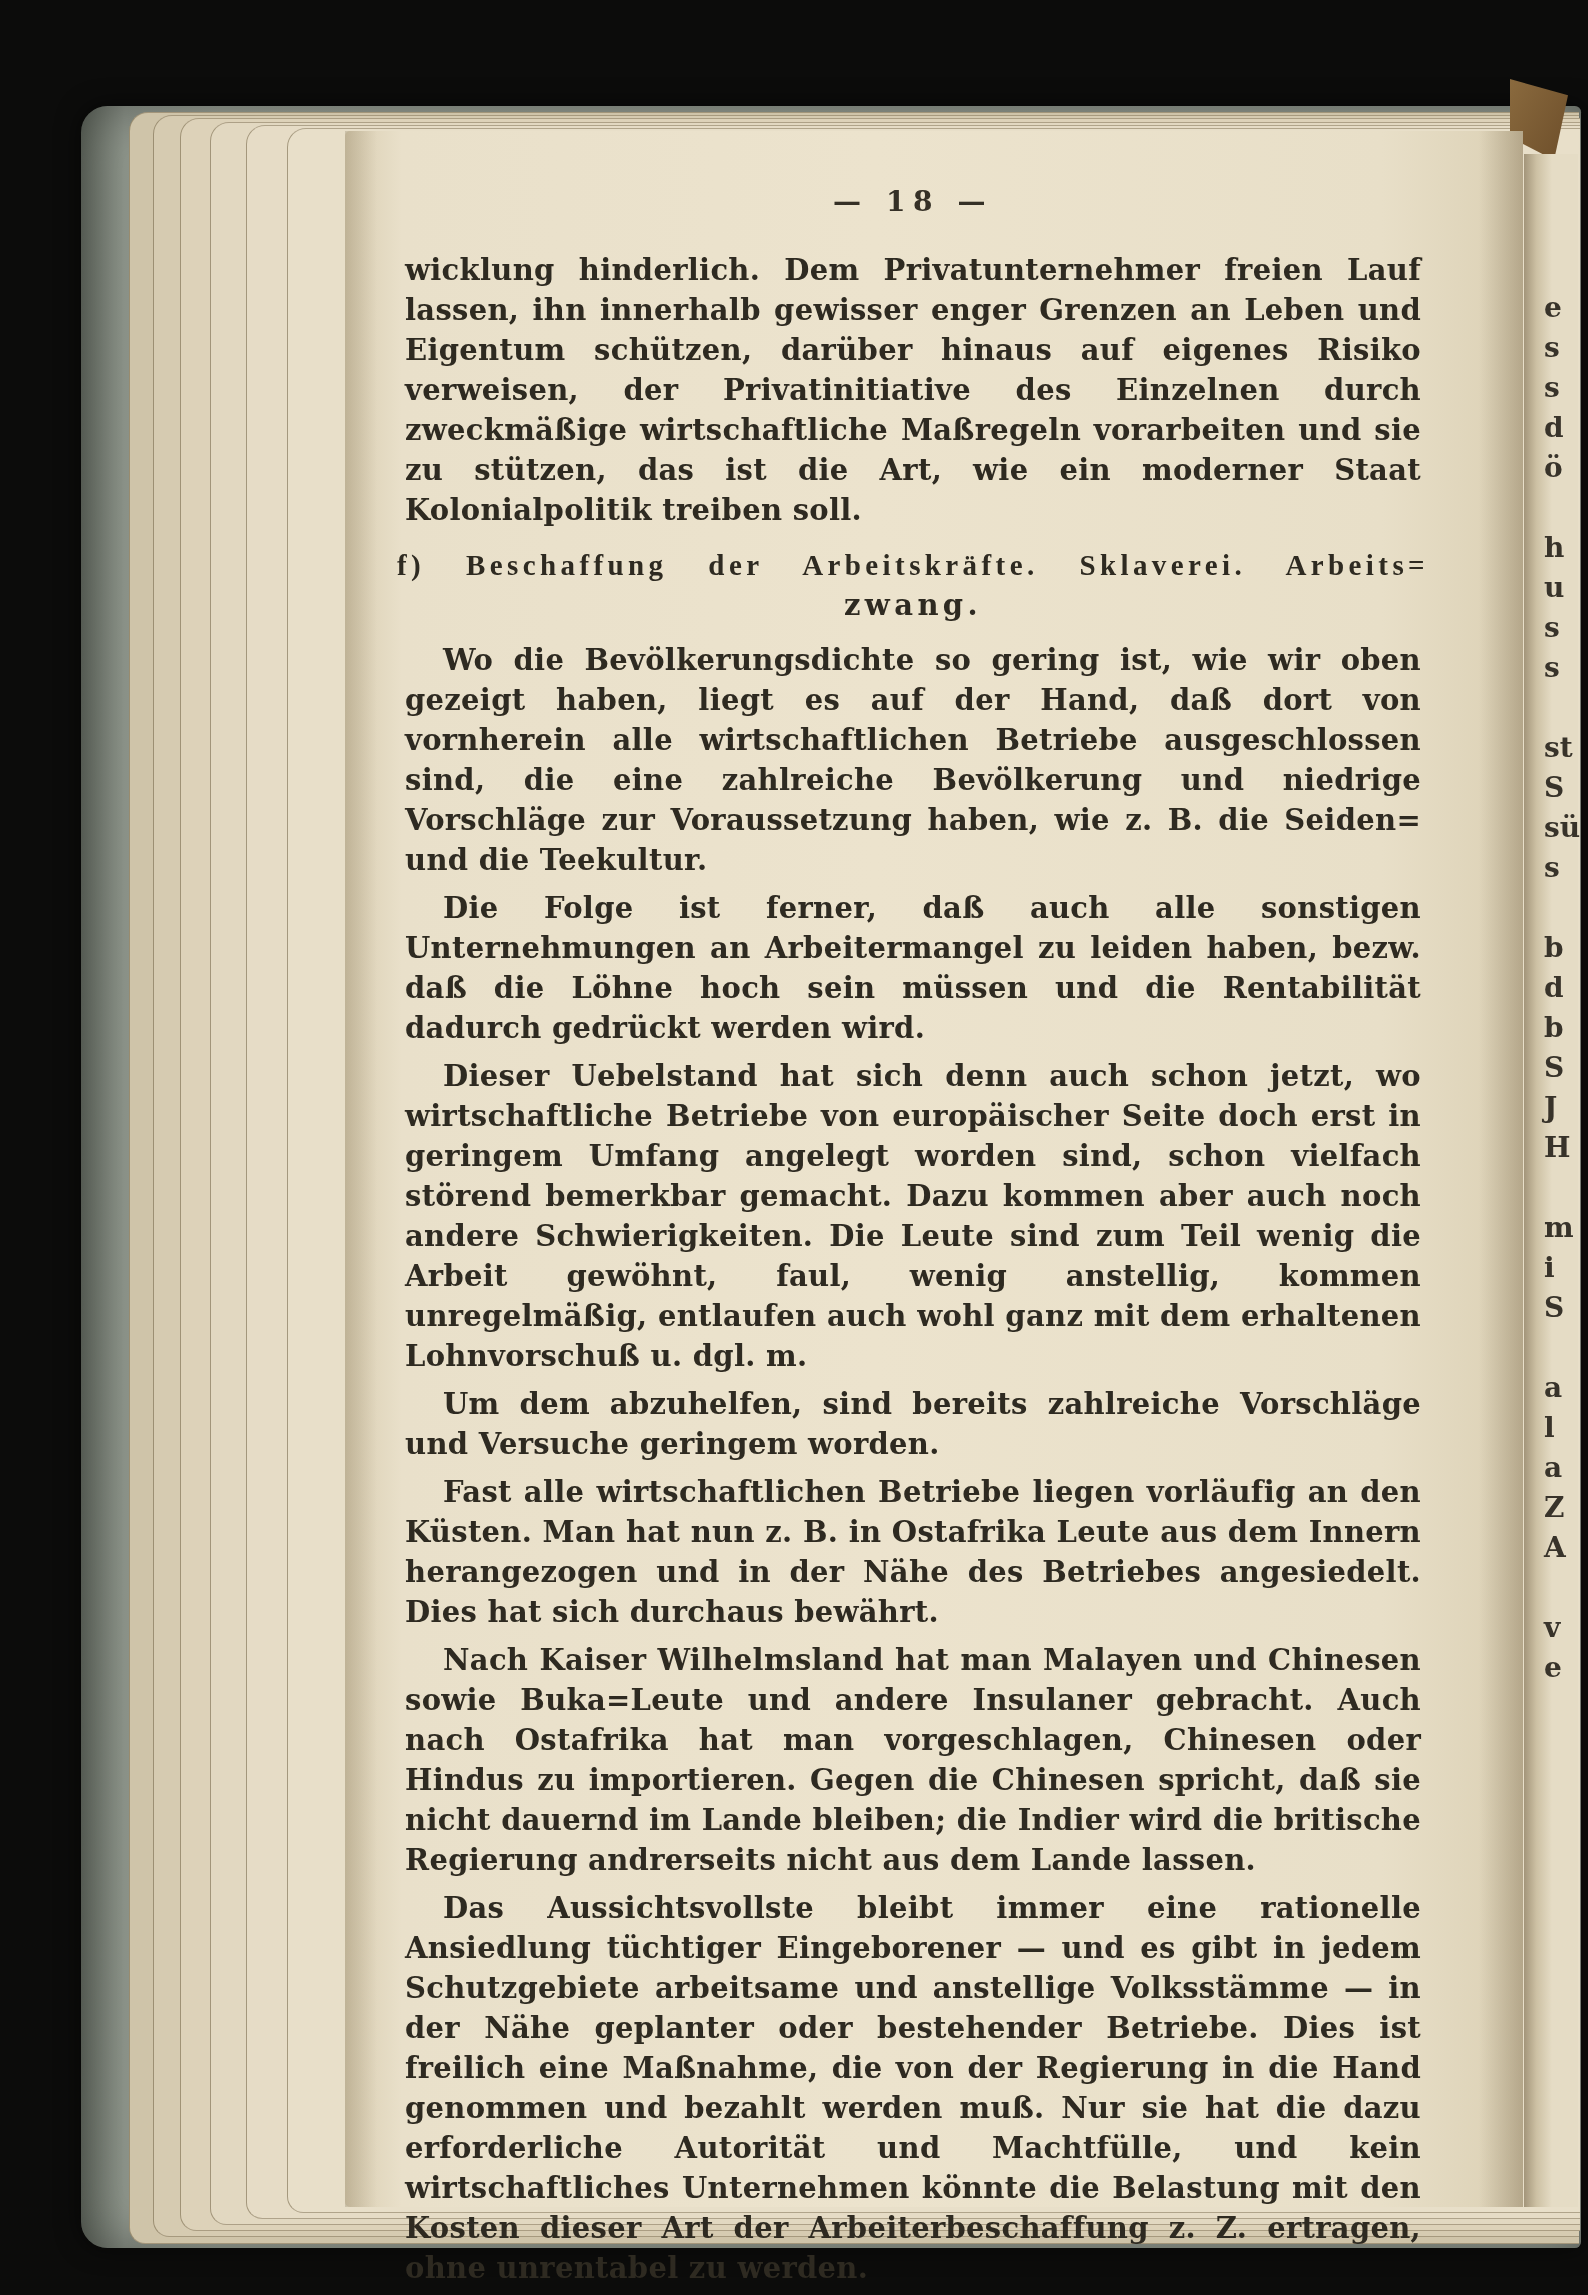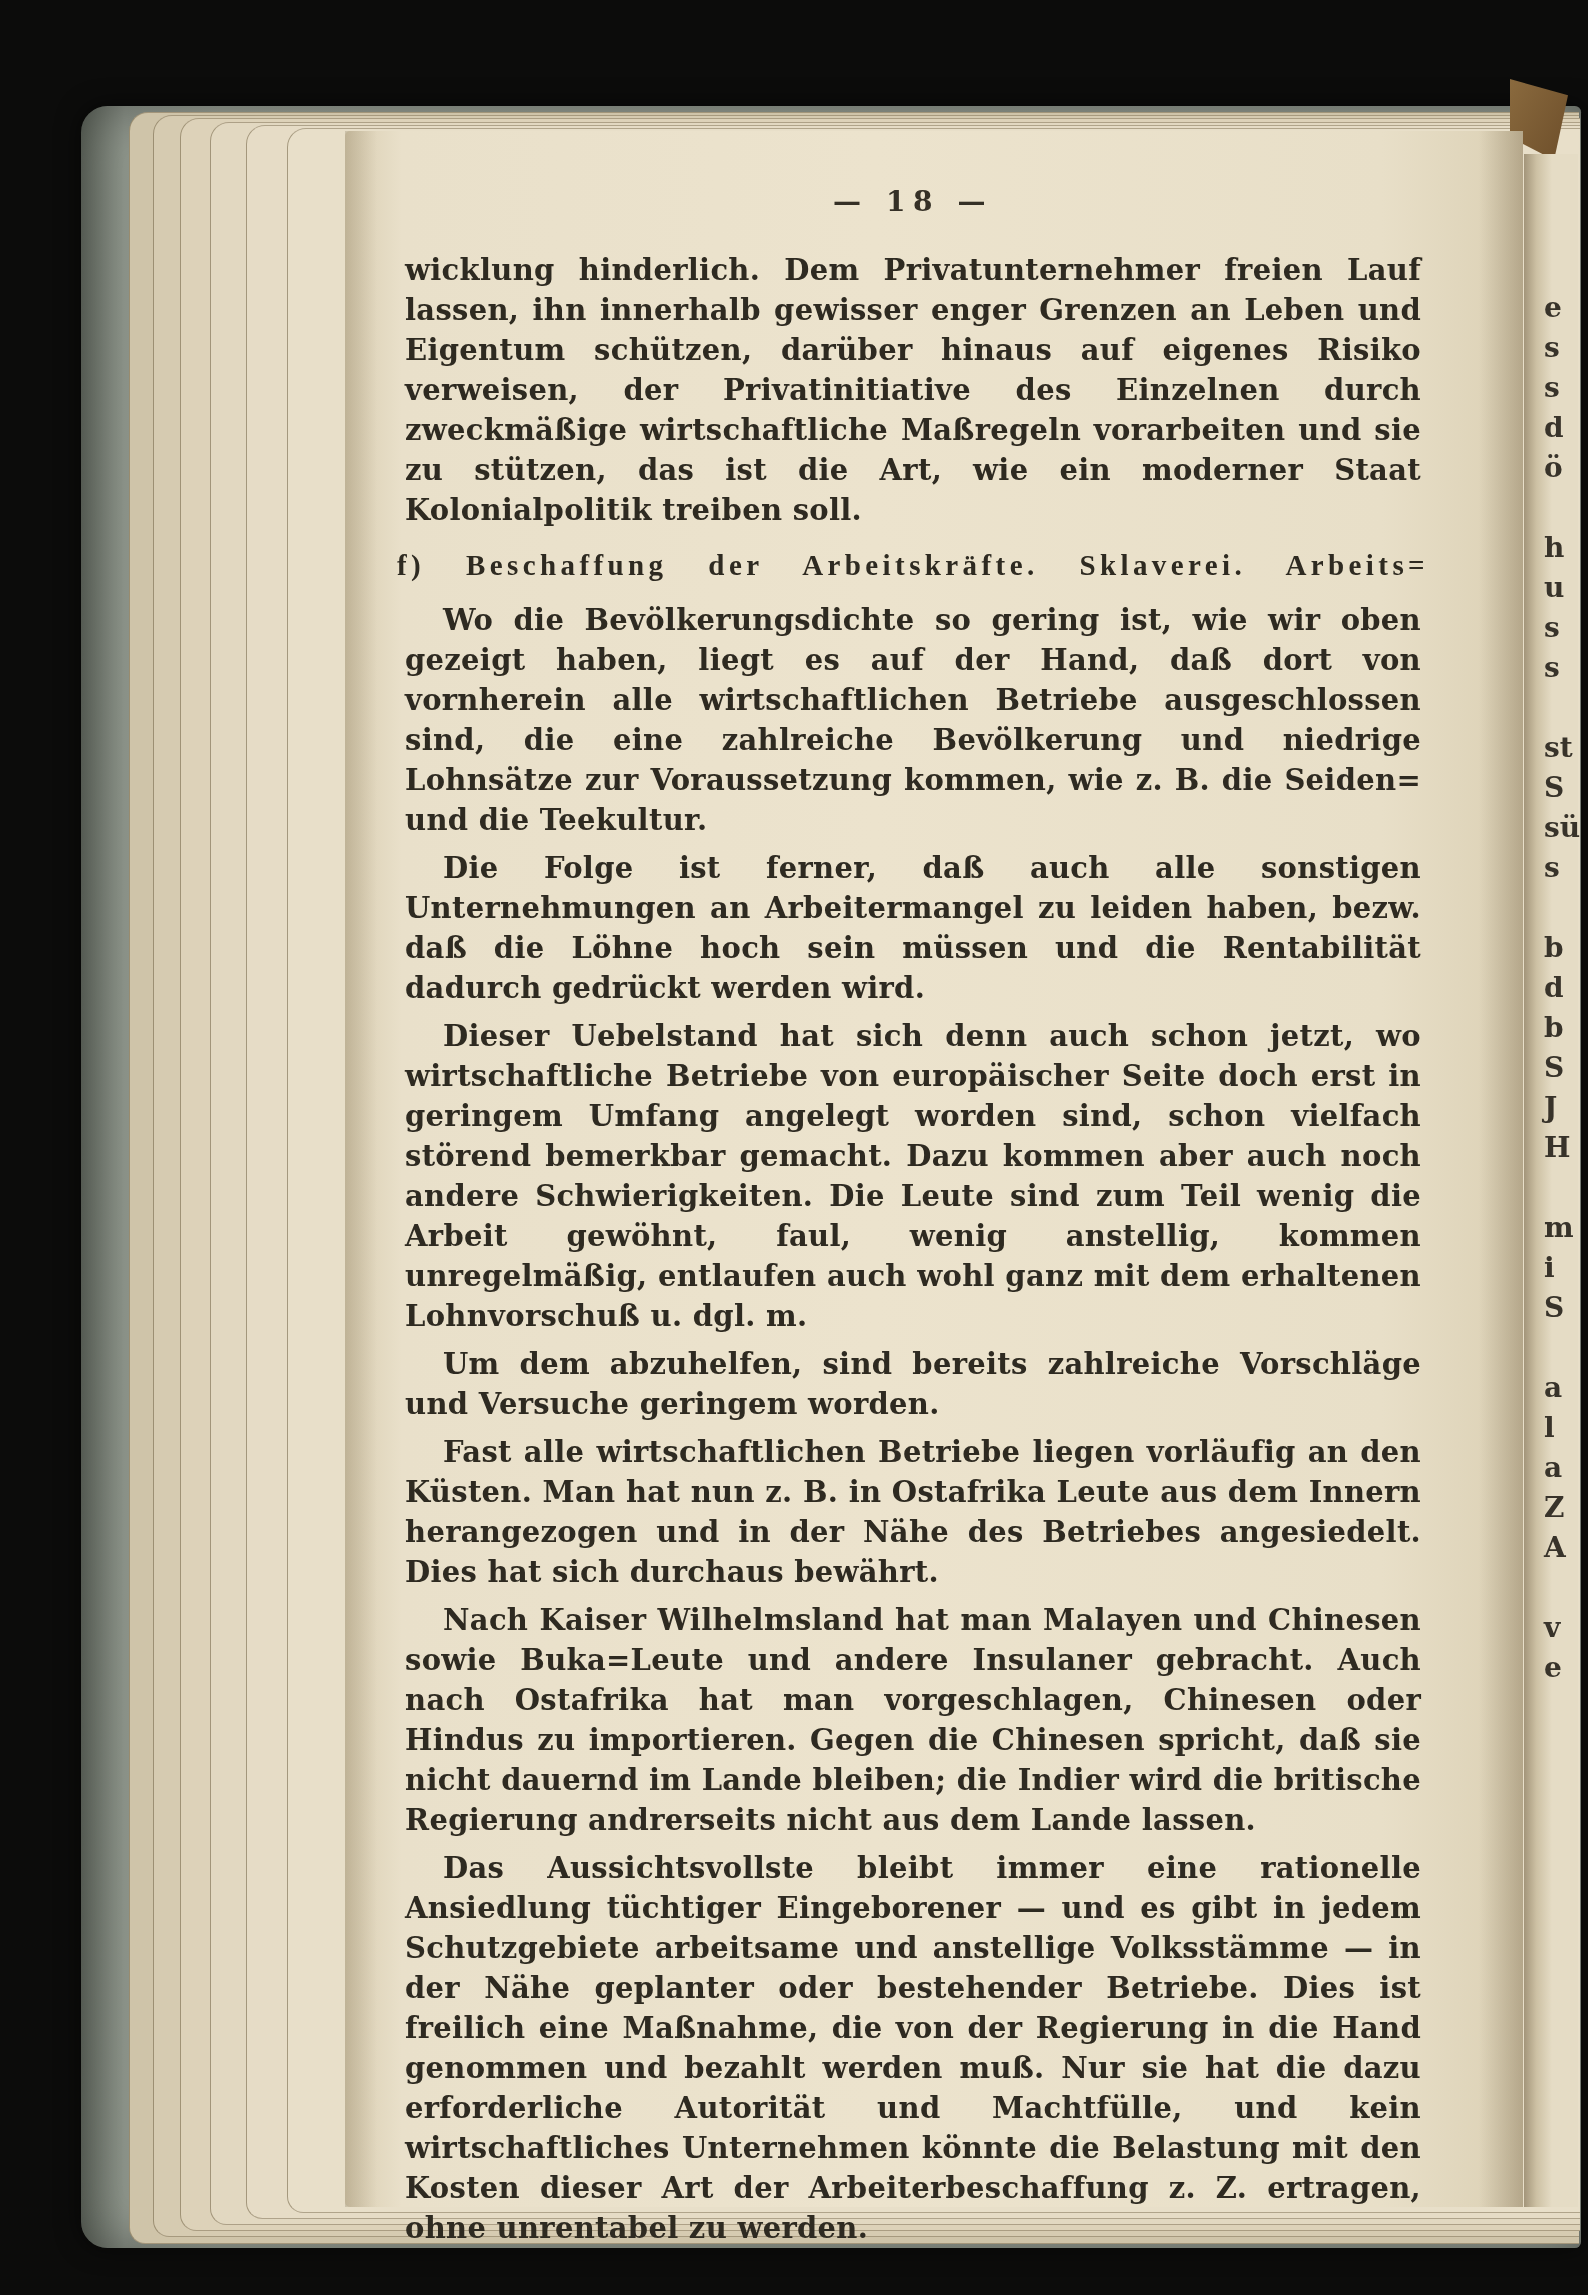--- a/index.html
+++ b/index.html
@@ -176,23 +176,24 @@
     <div class="text-block">
 
       <div class="page-number">—  18  —</div>
 
       <div class="body-text">
 
         <p class="noindent">wicklung hinderlich. Dem Privatunternehmer freien Lauf lassen, ihn innerhalb gewisser enger Grenzen an Leben und Eigentum schützen, darüber hinaus auf eigenes Risiko verweisen, der Privatinitiative des Einzelnen durch zweckmäßige wirtschaftliche Maßregeln vorarbeiten und sie zu stützen, das ist die Art, wie ein moderner Staat Kolonialpolitik treiben soll.</p>
 
         <div class="heading">
           <div class="heading-line1">f) Beschaffung der Arbeitskräfte. Sklaverei. Arbeits=</div>
+          <div class="heading-line2">zwang.</div>
         </div>
 
-        <p>Wo die Bevölkerungsdichte so gering ist, wie wir oben gezeigt haben, liegt es auf der Hand, daß dort von vornherein alle wirtschaftlichen Betriebe ausgeschlossen sind, die eine zahlreiche Bevölkerung und niedrige Lohnsätze zur Voraussetzung kommen, wie z. B. die Seiden= und die Teekultur.</p>
+        <p>Wo die Bevölkerungsdichte so gering ist, wie wir oben gezeigt haben, liegt es auf der Hand, daß dort von vornherein alle wirtschaftlichen Betriebe ausgeschlossen sind, die eine zahlreiche Bevölkerung und niedrige Vorschläge zur Voraussetzung haben, wie z. B. die Seiden= und die Teekultur.</p>
         <p>Die Folge ist ferner, daß auch alle sonstigen Unternehmungen an Arbeitermangel zu leiden haben, bezw. daß die Löhne hoch sein müssen und die Rentabilität dadurch gedrückt werden wird.</p>
         <p>Dieser Uebelstand hat sich denn auch schon jetzt, wo wirtschaftliche Betriebe von europäischer Seite doch erst in geringem Umfang angelegt worden sind, schon vielfach störend bemerkbar gemacht. Dazu kommen aber auch noch andere Schwierigkeiten. Die Leute sind zum Teil wenig die Arbeit gewöhnt, faul, wenig anstellig, kommen unregelmäßig, entlaufen auch wohl ganz mit dem erhaltenen Lohnvorschuß u. dgl. m.</p>
         <p>Um dem abzuhelfen, sind bereits zahlreiche Vorschläge und Versuche geringem worden.</p>
         <p>Fast alle wirtschaftlichen Betriebe liegen vorläufig an den Küsten. Man hat nun z. B. in Ostafrika Leute aus dem Innern herangezogen und in der Nähe des Betriebes angesiedelt. Dies hat sich durchaus bewährt.</p>
         <p>Nach Kaiser Wilhelmsland hat man Malayen und Chinesen sowie Buka=Leute und andere Insulaner gebracht. Auch nach Ostafrika hat man vorgeschlagen, Chinesen oder Hindus zu importieren. Gegen die Chinesen spricht, daß sie nicht dauernd im Lande bleiben; die Indier wird die britische Regierung andrerseits nicht aus dem Lande lassen.</p>
         <p>Das Aussichtsvollste bleibt immer eine rationelle Ansiedlung tüchtiger Eingeborener — und es gibt in jedem Schutzgebiete arbeitsame und anstellige Volksstämme — in der Nähe geplanter oder bestehender Betriebe. Dies ist freilich eine Maßnahme, die von der Regierung in die Hand genommen und bezahlt werden muß. Nur sie hat die dazu erforderliche Autorität und Machtfülle, und kein wirtschaftliches Unternehmen könnte die Belastung mit den Kosten dieser Art der Arbeiterbeschaffung z. Z. ertragen, ohne unrentabel zu werden.</p>
 
       </div>
     </div>
   </div>

